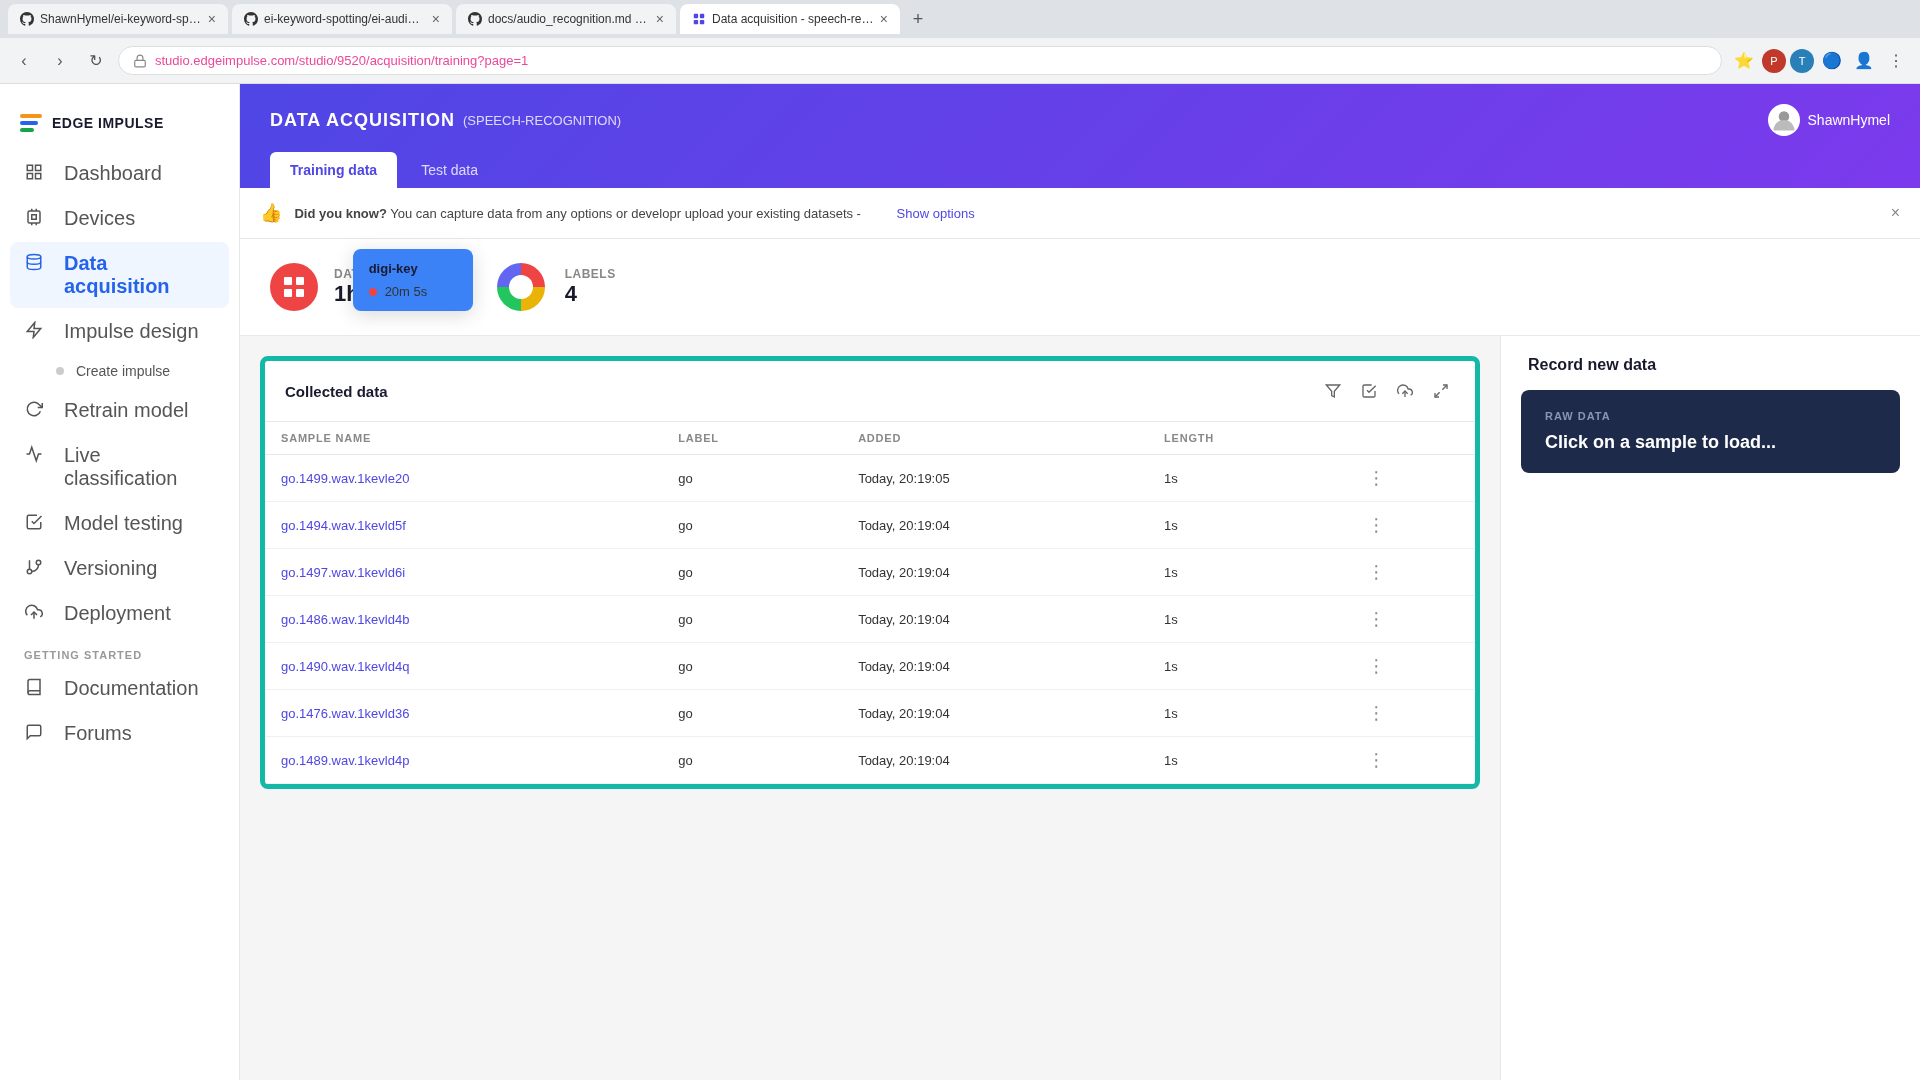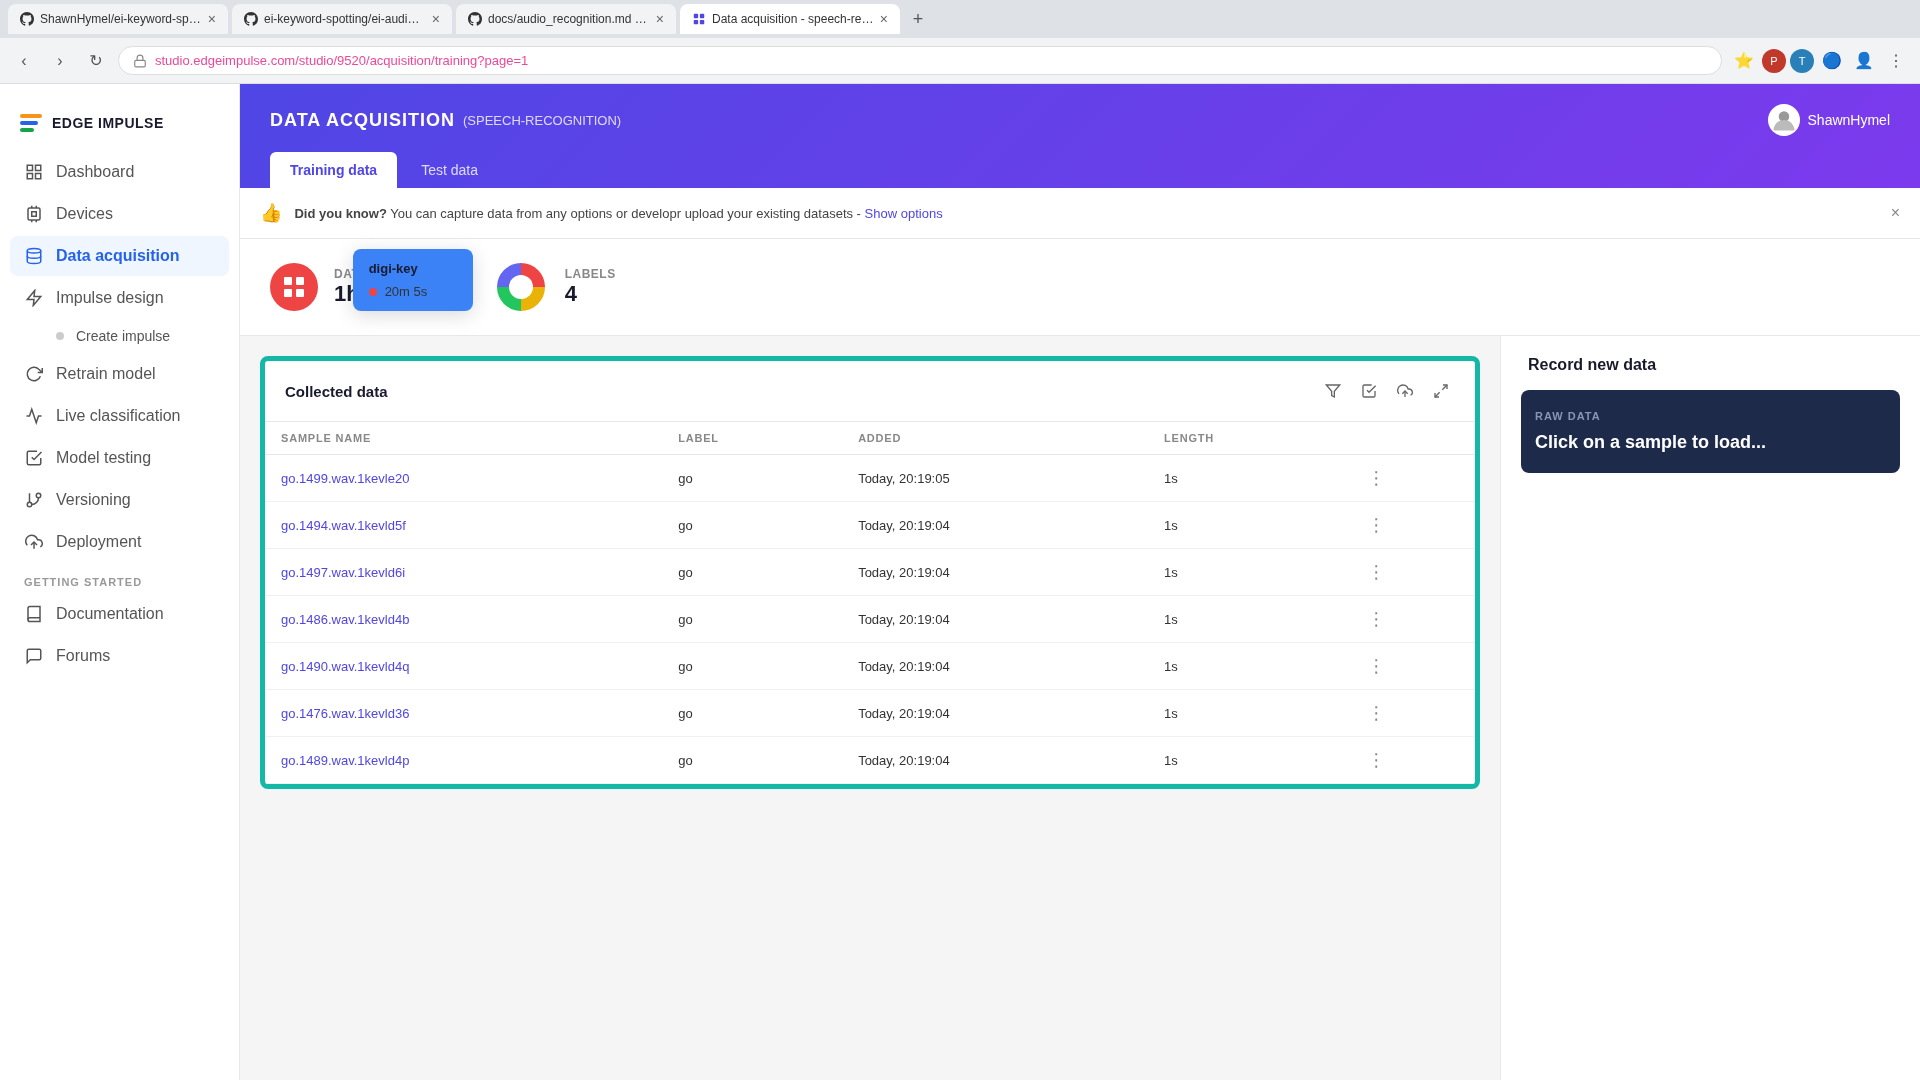--- a/index.html
+++ b/index.html
@@ -27,21 +27,21 @@
     
     .sidebar { width: 240px; background: #fff; flex-shrink: 0; display: flex; flex-direction: column; border-right: 1px solid #e8e8e8; padding: 20px 0; overflow-y: auto; }
     .sidebar-logo { display: flex; align-items: center; gap: 10px; padding: 10px 20px 20px; }
     .logo-bars { display: flex; flex-direction: column; gap: 3px; }
     .logo-bar { height: 4px; border-radius: 2px; }
     .logo-bar:nth-child(1) { width: 22px; background: #f7931a; }
     .logo-bar:nth-child(2) { width: 18px; background: #2563eb; }
     .logo-bar:nth-child(3) { width: 14px; background: #16a34a; }
     .logo-text { font-size: 14px; font-weight: 700; color: #1a1a2e; letter-spacing: 0.5px; }
     .sidebar-nav { display: flex; flex-direction: column; gap: 2px; padding: 0 10px; }
-    .sidebar-item { display: flex; align-items: center; gap: 12px; padding: 10px 14px; border-radius: 8px; cursor: pointer; color: #555; font-size: 16px; }
+    .sidebar-item { display: flex; align-items: flex-start; gap: 20px; padding: 10px 14px; border-radius: 8px; cursor: pointer; color: #555; font-size: 20px; }
     .sidebar-item.active { background: #eff6ff; color: #2563eb; }
     .sidebar-item .icon { width: 20px; height: 20px; display: flex; align-items: center; justify-content: center; flex-shrink: 0; }
     .sidebar-section-label { font-size: 11px; font-weight: 600; color: #999; text-transform: uppercase; letter-spacing: 1px; padding: 14px 24px 6px; }
     .sidebar-subitem { display: flex; align-items: center; gap: 12px; padding: 8px 14px 8px 46px; border-radius: 8px; cursor: pointer; color: #555; font-size: 14px; }
     .sidebar-subitem .dot { width: 8px; height: 8px; background: #ccc; border-radius: 50%; flex-shrink: 0; }
 
     
     .main-content { flex: 1; display: flex; flex-direction: column; overflow: hidden; }
 
     
@@ -56,21 +56,21 @@
     .tabs-row { display: flex; gap: 4px; }
     .header-tab { padding: 10px 20px; font-size: 14px; cursor: pointer; color: rgba(255,255,255,0.8); border-radius: 6px 6px 0 0; }
     .header-tab.active { background: #fff; color: #4f46e5; font-weight: 600; }
 
     
     .content-area { flex: 1; overflow-y: auto; padding: 0; background: #f5f5f5; display: flex; flex-direction: column; }
 
     
     .info-banner { background: #fff; padding: 14px 20px; display: flex; align-items: center; gap: 12px; border-bottom: 1px solid #e8e8e8; font-size: 13px; color: #444; }
     .info-banner-icon { font-size: 18px; flex-shrink: 0; }
-    .info-link { color: #4f46e5; cursor: pointer; text-decoration: none; }
+    .info-link { color: #4f46e5; cursor: pointer; text-decoration: none; margin-left: 32px; }
     .banner-close { margin-left: auto; color: #888; cursor: pointer; font-size: 16px; }
 
     
     .stats-row { display: flex; gap: 0; background: #fff; padding: 20px 30px; border-bottom: 1px solid #e8e8e8; align-items: center; }
     .stat-block { display: flex; align-items: center; gap: 16px; padding-right: 40px; }
     .stat-icon { width: 48px; height: 48px; border-radius: 50%; display: flex; align-items: center; justify-content: center; flex-shrink: 0; }
     .stat-icon.red { background: #ef4444; }
     .stat-text .label { font-size: 12px; color: #888; text-transform: uppercase; letter-spacing: 0.5px; font-weight: 600; }
     .stat-text .value { font-size: 22px; font-weight: 700; color: #1a1a2e; }
 
@@ -90,21 +90,21 @@
     .card-action-btn { width: 28px; height: 28px; display: flex; align-items: center; justify-content: center; color: #666; cursor: pointer; border-radius: 4px; }
     .data-table { width: 100%; border-collapse: collapse; }
     .data-table th { font-size: 11px; font-weight: 700; color: #888; text-transform: uppercase; letter-spacing: 0.8px; padding: 10px 16px; border-bottom: 1px solid #e8e8e8; text-align: left; }
     .data-table td { padding: 12px 16px; font-size: 13px; color: #333; border-bottom: 1px solid #f0f0f0; margin-top: 8px; }
     .label-badge { color: #555; font-size: 13px; }
     .row-menu { color: #888; cursor: pointer; font-size: 18px; }
 
     
     .record-section-title { font-size: 16px; font-weight: 600; color: #1a1a2e; margin-bottom: 16px; margin-left: 7px; }
     .no-devices-msg { display: flex; align-items: center; gap: 10px; font-size: 13px; color: #666; padding: 16px 0; }
-    .raw-data-card { background: #1e2a4a; border-radius: 8px; padding: 20px 14px; margin-top: 16px; }
+    .raw-data-card { background: #1e2a4a; border-radius: 8px; padding: 20px 24px; margin-top: 16px; }
     .raw-data-label { font-size: 11px; font-weight: 700; color: #8896b3; text-transform: uppercase; letter-spacing: 1px; margin-bottom: 10px; }
     .raw-data-placeholder { font-size: 18px; font-weight: 600; color: #fff; }
     .tooltip-popup { position: absolute; top: -10px; right: 76px; background: #3b82f6; border-radius: 8px; box-shadow: 0 4px 20px rgba(0,0,0,0.15); padding: 12px 16px; z-index: 100; min-width: 120px; }
     .tooltip-title { font-size: 13px; font-weight: 600; color: #1a1a2e; margin-bottom: 8px; }
     .tooltip-item { display: flex; align-items: center; gap: 8px; font-size: 13px; color: #333; }
     .tooltip-dot { width: 8px; height: 8px; border-radius: 50%; flex-shrink: 0; }
 
     
     svg { display: block; }
   </style>

